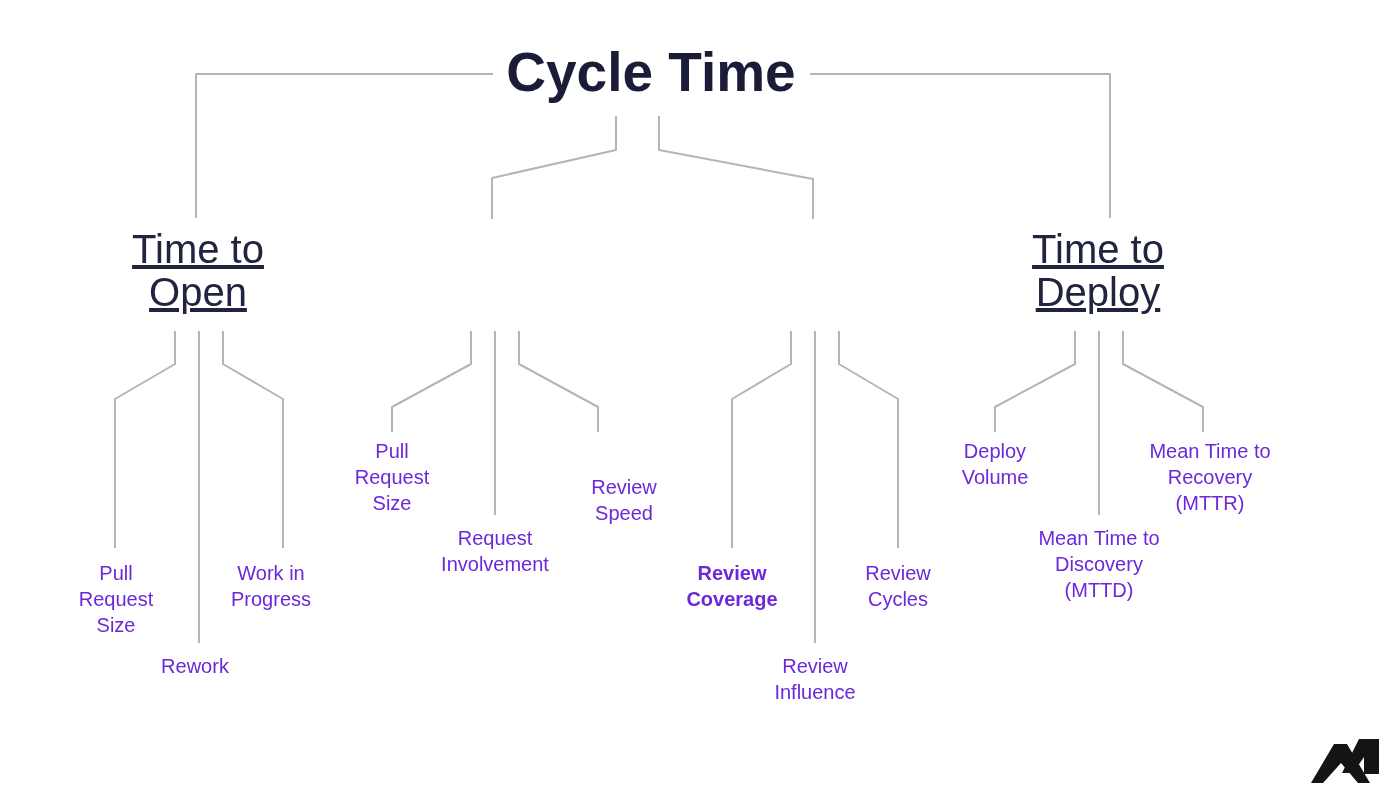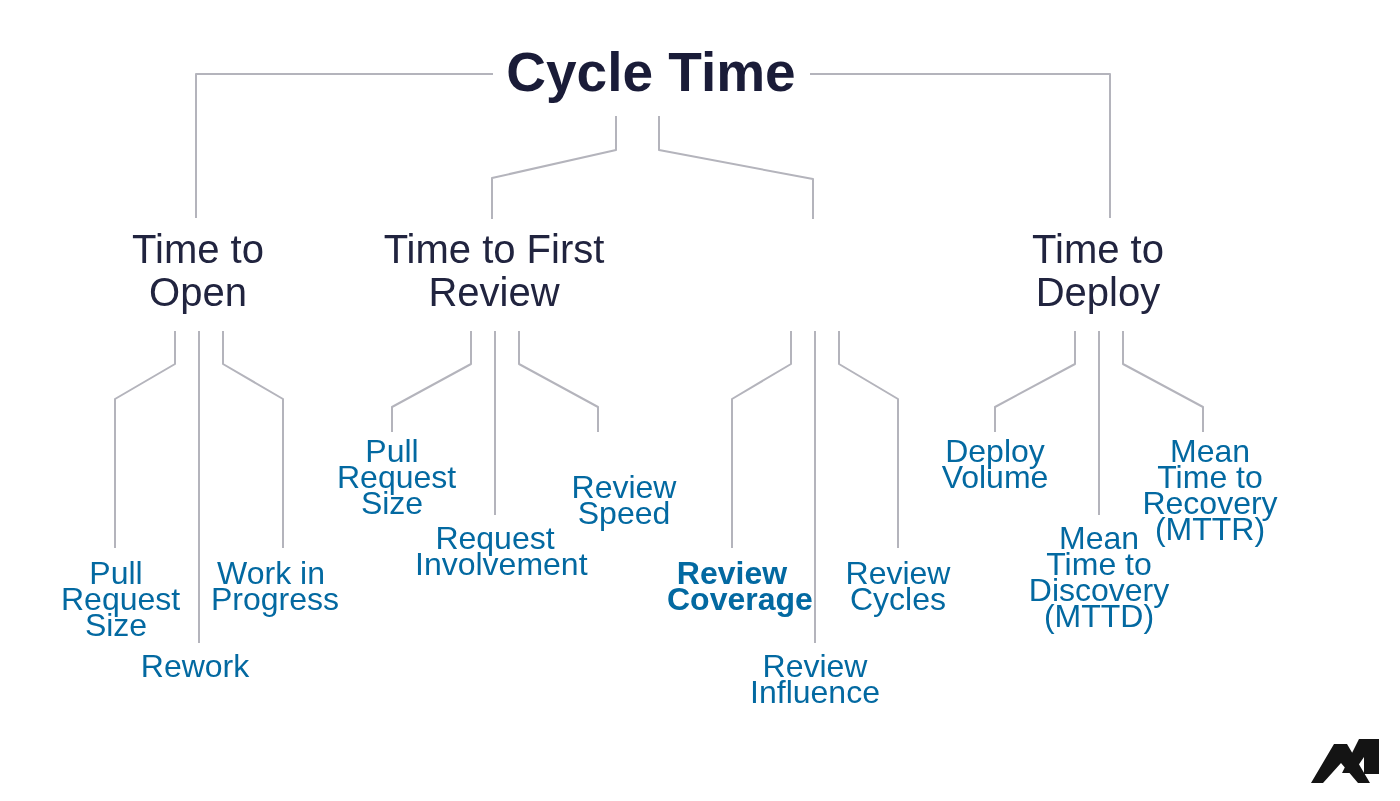--- a/index.html
+++ b/index.html
@@ -10,24 +10,25 @@
   #connectors{position:absolute;left:0;top:0;width:1400px;height:801px;}
   .diagram-title{
     position:absolute;left:651px;top:45px;transform:translateX(-50%);
     font-size:55px;line-height:55px;font-weight:700;color:#1a1c38;
     white-space:nowrap;letter-spacing:0px;text-align:center;
   }
   .branch-label{
     position:absolute;transform:translateX(-50%);
     font-size:40px;line-height:43px;font-weight:400;color:#21243f;
     text-align:center;
+    text-decoration:underline;
   }
   .leaf-label{
     position:absolute;transform:translateX(-50%);
-    font-size:32px;line-height:26px;font-weight:400;color:#0369a1;
+    font-size:20px;line-height:26px;font-weight:400;color:#6d28d9;
     text-align:center;
   }
   .line{fill:none;stroke:#b4b4bc;stroke-width:2;stroke-linejoin:round;stroke-linecap:butt;}
   .logo-shape{fill:#141414;}
 </style>
 </head>
 <body>
 
 <div id="stage">
 
@@ -57,21 +58,20 @@
 
     <g>
       <polygon class="logo-shape" points="1311,783 1334,744 1347,744 1370,783 1358,783 1341,763 1323,783"></polygon>
       <polygon class="logo-shape" points="1342,773 1359,739 1379,739 1379,774 1364,774 1364,757 1353,773"></polygon>
     </g>
   </svg>
 
   <div class="diagram-title">Cycle Time</div>
 
   <div class="branch-label" style="left:198px;top:228px;width:210px;">Time to Open</div>
-  <div class="branch-label" style="left:494px;top:228px;width:260px;">Time to First Review</div>
   <div class="branch-label" style="left:1098px;top:228px;width:210px;">Time to Deploy</div>
 
   <div class="leaf-label" style="left:116px;top:560px;width:110px;">Pull Request Size</div>
   <div class="leaf-label" style="left:195px;top:653px;width:120px;">Rework</div>
   <div class="leaf-label" style="left:271px;top:560px;width:120px;">Work in Progress</div>
 
   <div class="leaf-label" style="left:392px;top:438px;width:110px;">Pull Request Size</div>
   <div class="leaf-label" style="left:495px;top:525px;width:160px;">Request Involvement</div>
   <div class="leaf-label" style="left:624px;top:438px;width:112px;margin-top:36px;">Review Speed</div>
 

